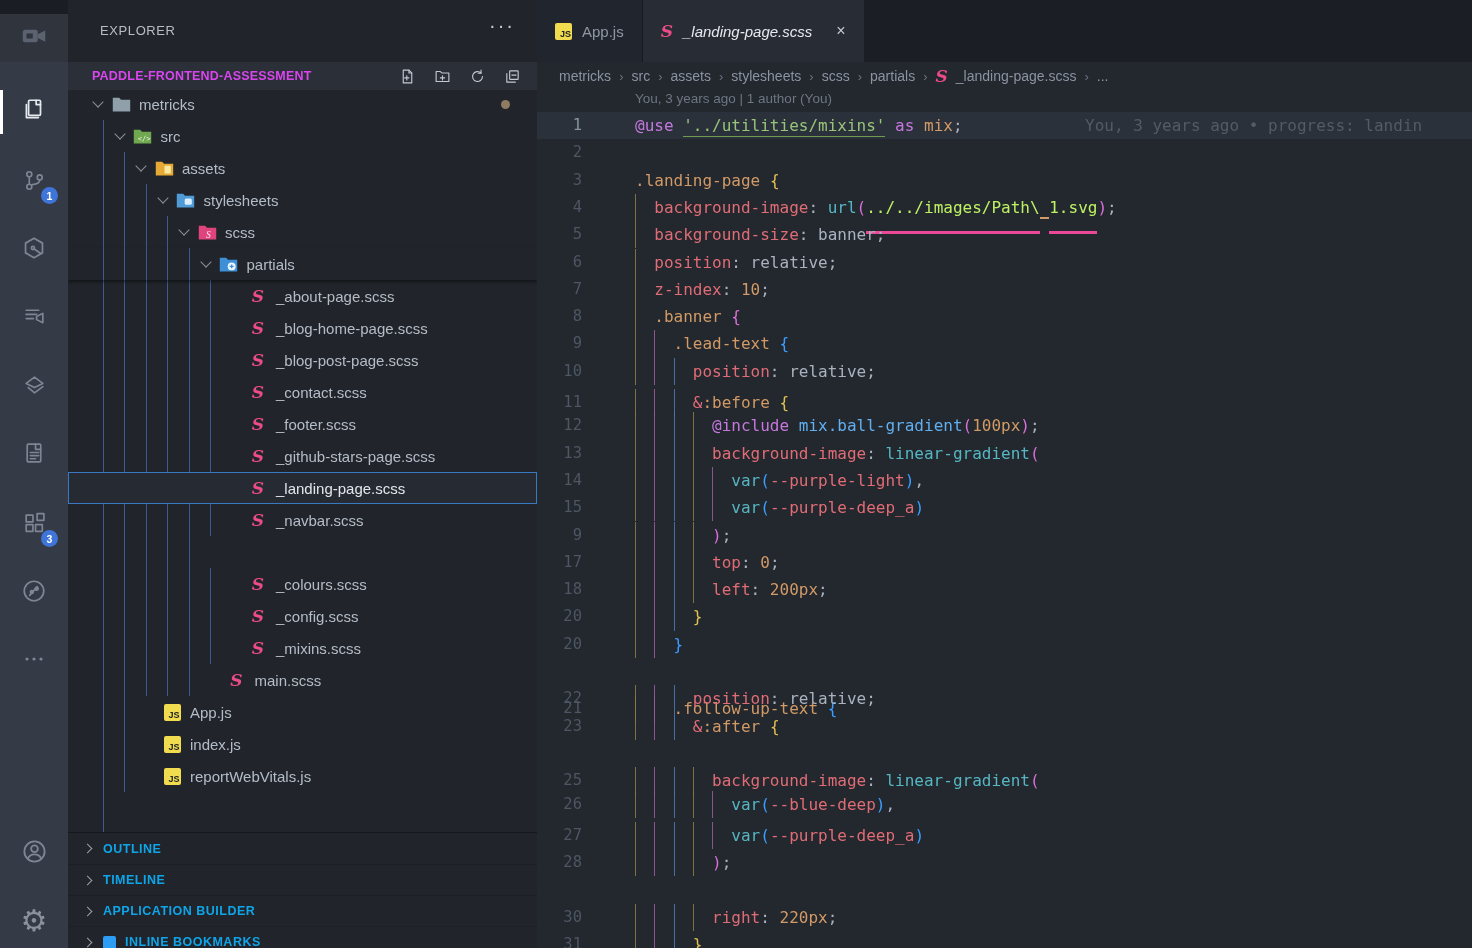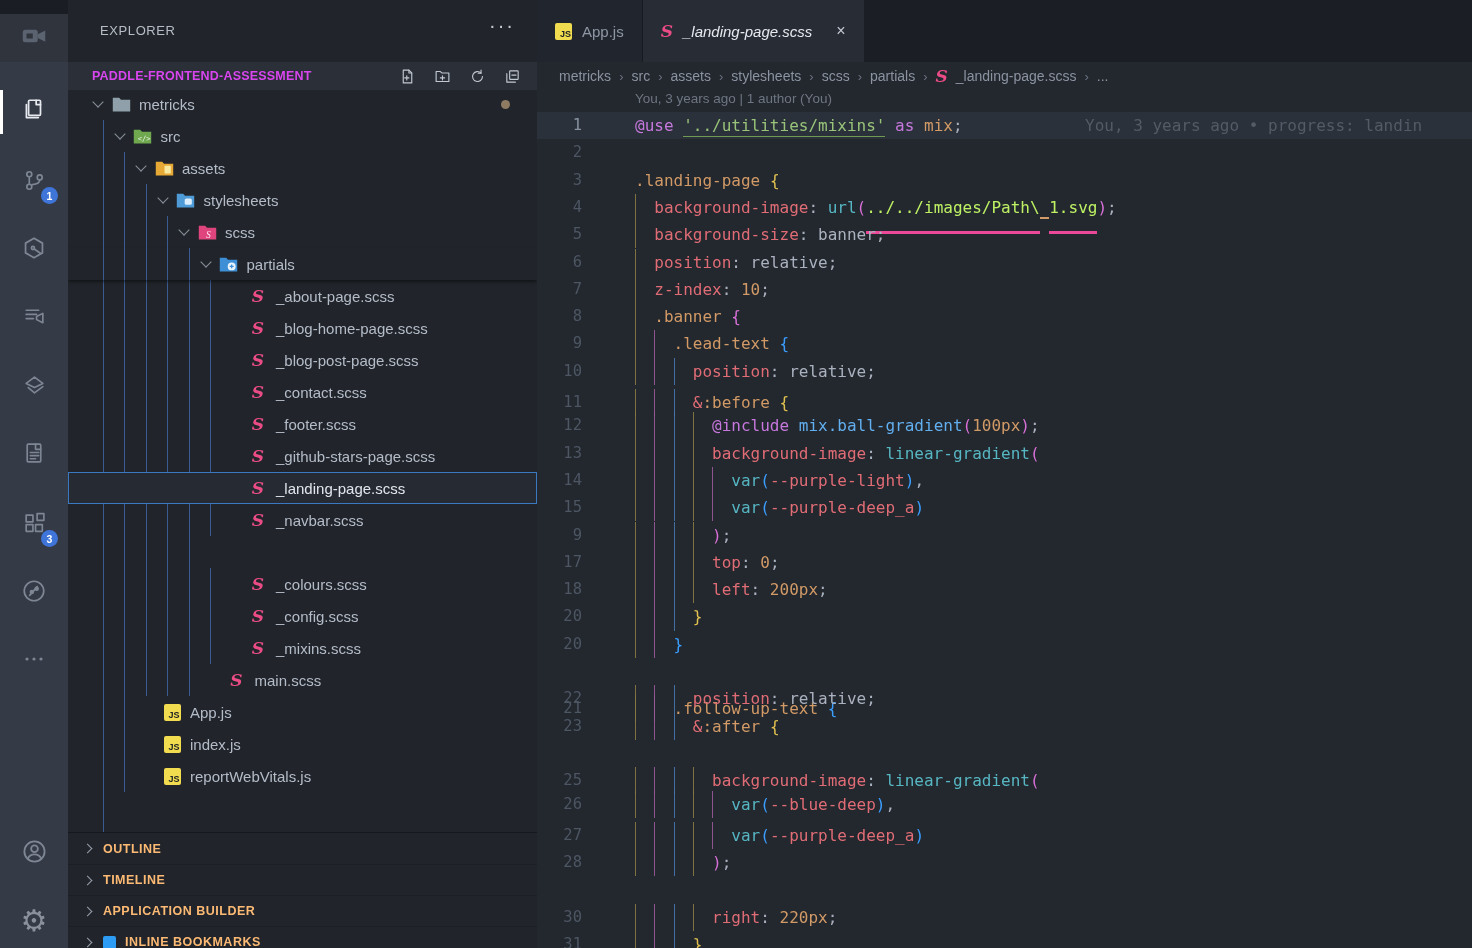--- a/index.html
+++ b/index.html
@@ -51,21 +51,21 @@
     color:#ec4c86; line-height:1; }
   .js-glyph { width:17px; height:17px; background:#f0dc4e; color:#1b1e24; font-weight:bold; font-size:9px;
     display:flex; align-items:flex-end; justify-content:flex-end; padding:1px; border-radius:2px; }
 
   #sidebar-sections { position:absolute; left:0; top:832px; width:100%; height:116px; background:#21252b;
     border-top:1px solid #15181d; }
   .side-sec { height:31px; display:flex; align-items:center; border-top:1px solid #1b1f26; cursor:pointer; }
   .side-sec:first-child { border-top:none; }
   .side-sec .chev { width:7px; height:7px; border-right:1.6px solid #9aa1ac; border-bottom:1.6px solid #9aa1ac;
     transform:rotate(-45deg); margin:0 12px 0 16px; flex:none; }
-  .side-sec .slabel { font-size:12.5px; font-weight:bold; color:#fdba74; letter-spacing:.5px; }
+  .side-sec .slabel { font-size:12.5px; font-weight:bold; color:#0ea5e9; letter-spacing:.5px; }
   .bkm-icon { width:13px; height:13px; background:#2d9cf4; border-radius:2px; margin-right:9px; flex:none; }
 
   
   #editor { position:absolute; left:537px; top:0; width:935px; height:948px; background:#23272e; }
   #tabbar { position:absolute; left:0; top:0; width:100%; height:62px; background:#1b1f25; display:flex; }
   .tab { height:62px; display:flex; align-items:center; padding:0 18px; gap:10px; cursor:pointer; }
   .tab .tname { font-size:15px; color:#8f96a3; }
   .tab.inactive { background:#21262e; border-right:1px solid #171a20; }
   .tab.active { background:#272c35; }
   .tab.active .tname { color:#e8eaf0; font-style:italic; }

